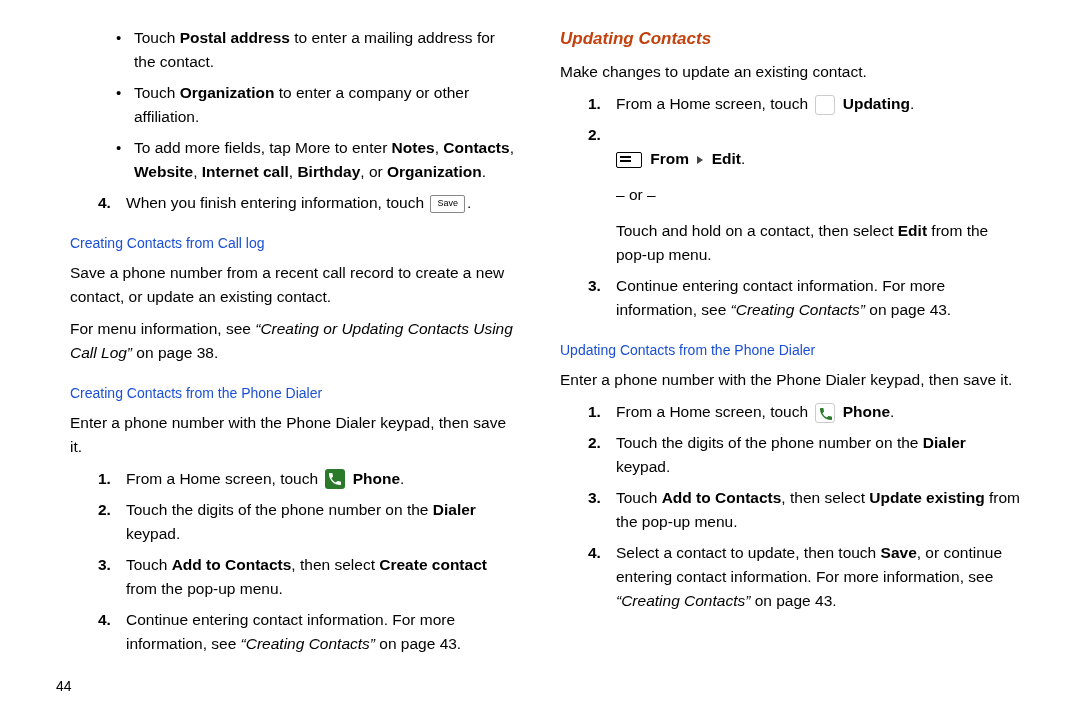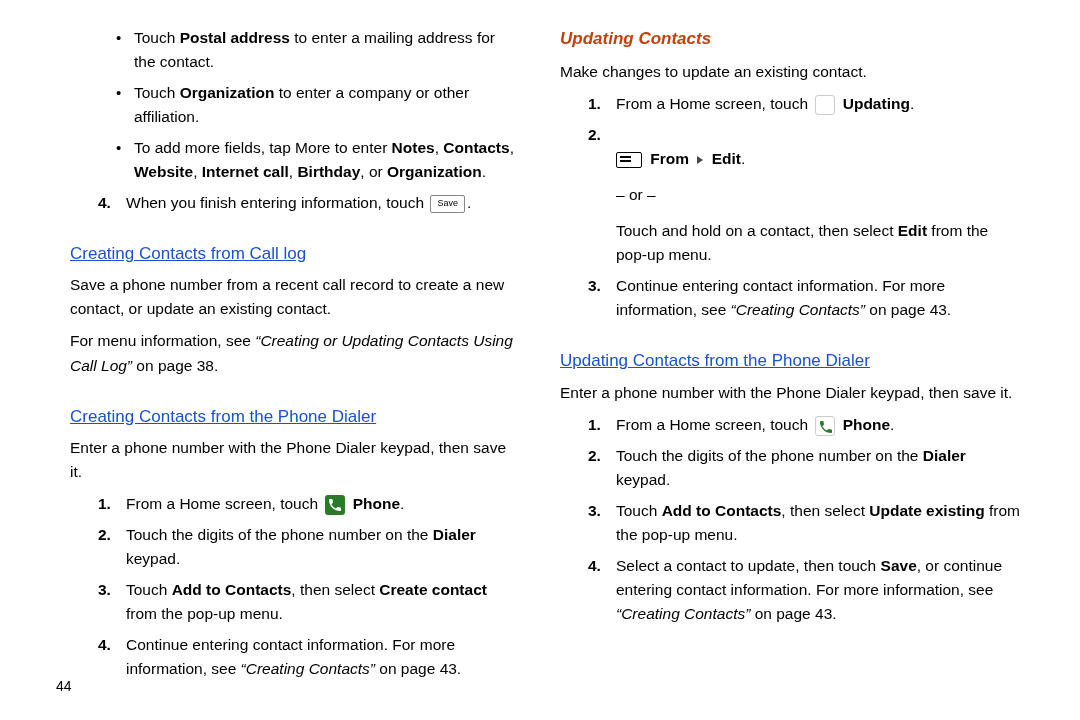--- a/index.html
+++ b/index.html
@@ -10,21 +10,21 @@
   .col.right { padding-left: 20px; padding-right: 18px; }
 
   .bullet-list { padding-left: 46px; }
   .bullet-item { position: relative; padding-left: 18px; margin-bottom: 7px; }
   .bullet-item::before { content: "•"; position: absolute; left: 0; top: 0; font-size: 15px; }
 
   .num-list { padding-left: 28px; }
   .num-item { position: relative; padding-left: 28px; margin-bottom: 7px; }
   .num-item .num { position: absolute; left: 0; top: 0; font-weight: bold; }
 
-  .sub-blue { color: #1a4fd6; font-size: 17px; margin: 26px 0 6px 0; text-decoration: underline; }
+  .sub-blue { color: #1a4fd6; font-size: 14px; margin: 18px 0 6px 0; }
   .heading-blue { color: #c2410c; font-size: 17px; font-weight: bold; font-style: italic; margin: 0 0 8px 0; }
 
   .body-para { margin: 0 0 8px 0; }
   .indent-body { padding-left: 0; }
 
   b { font-weight: bold; }
   .q { font-style: italic; }
 
   .page-num { position: absolute; left: 56px; bottom: 22px; font-size: 14px; text-align: right; }
 

